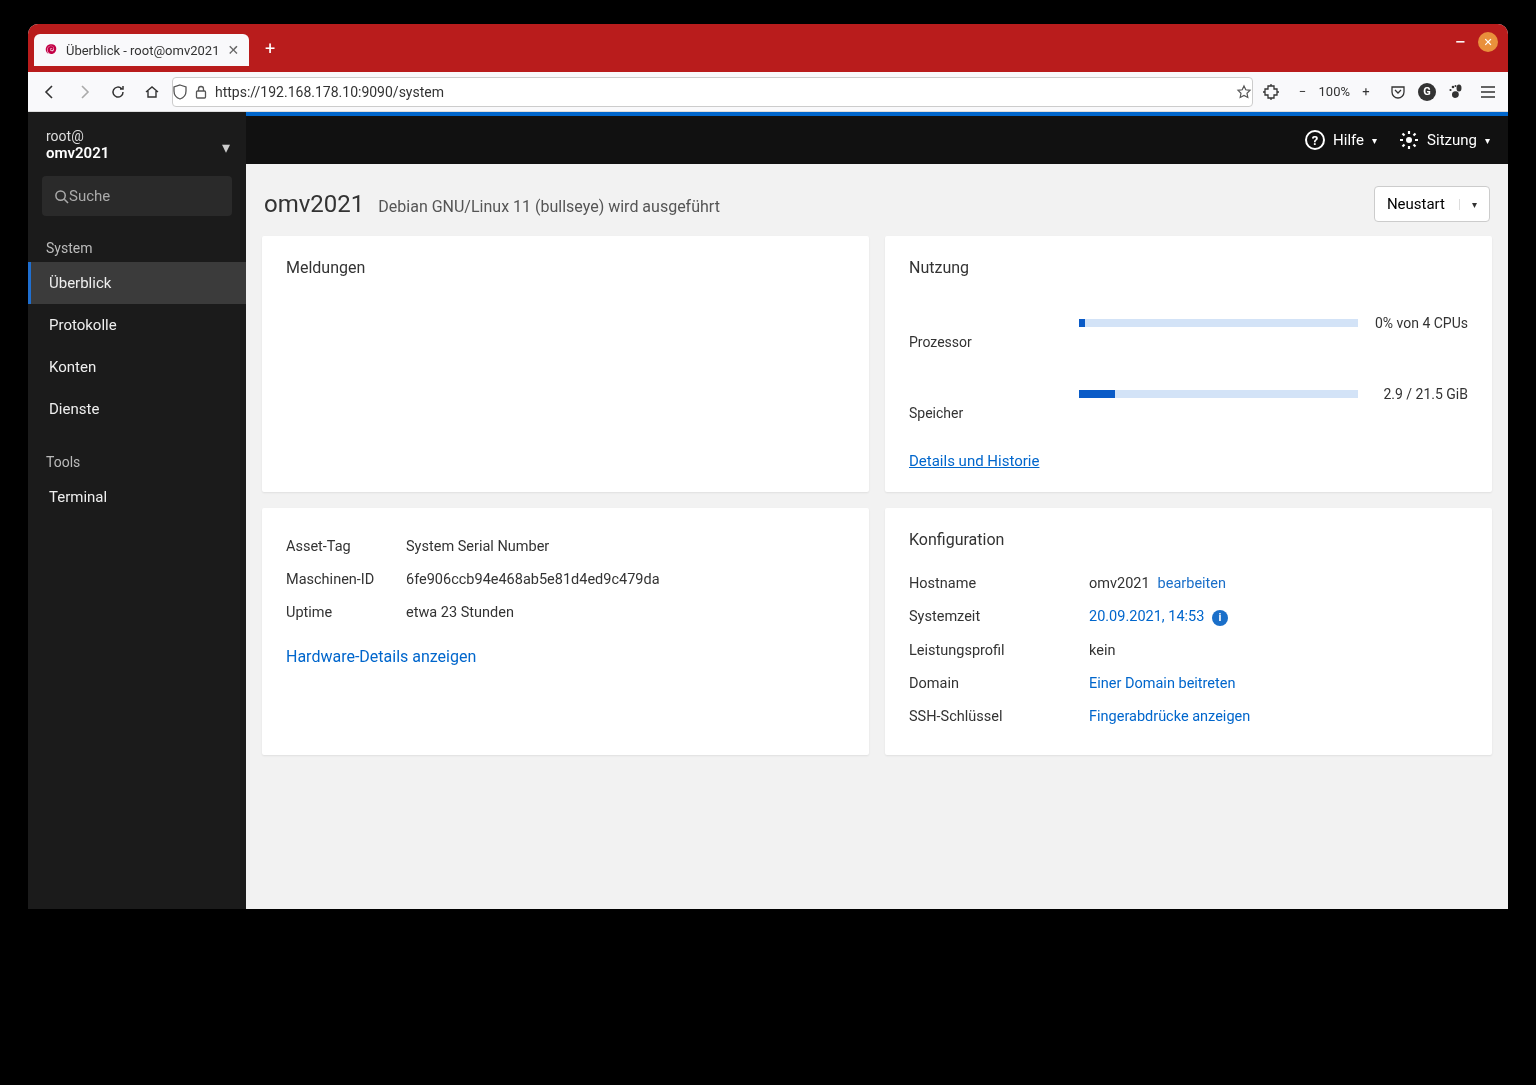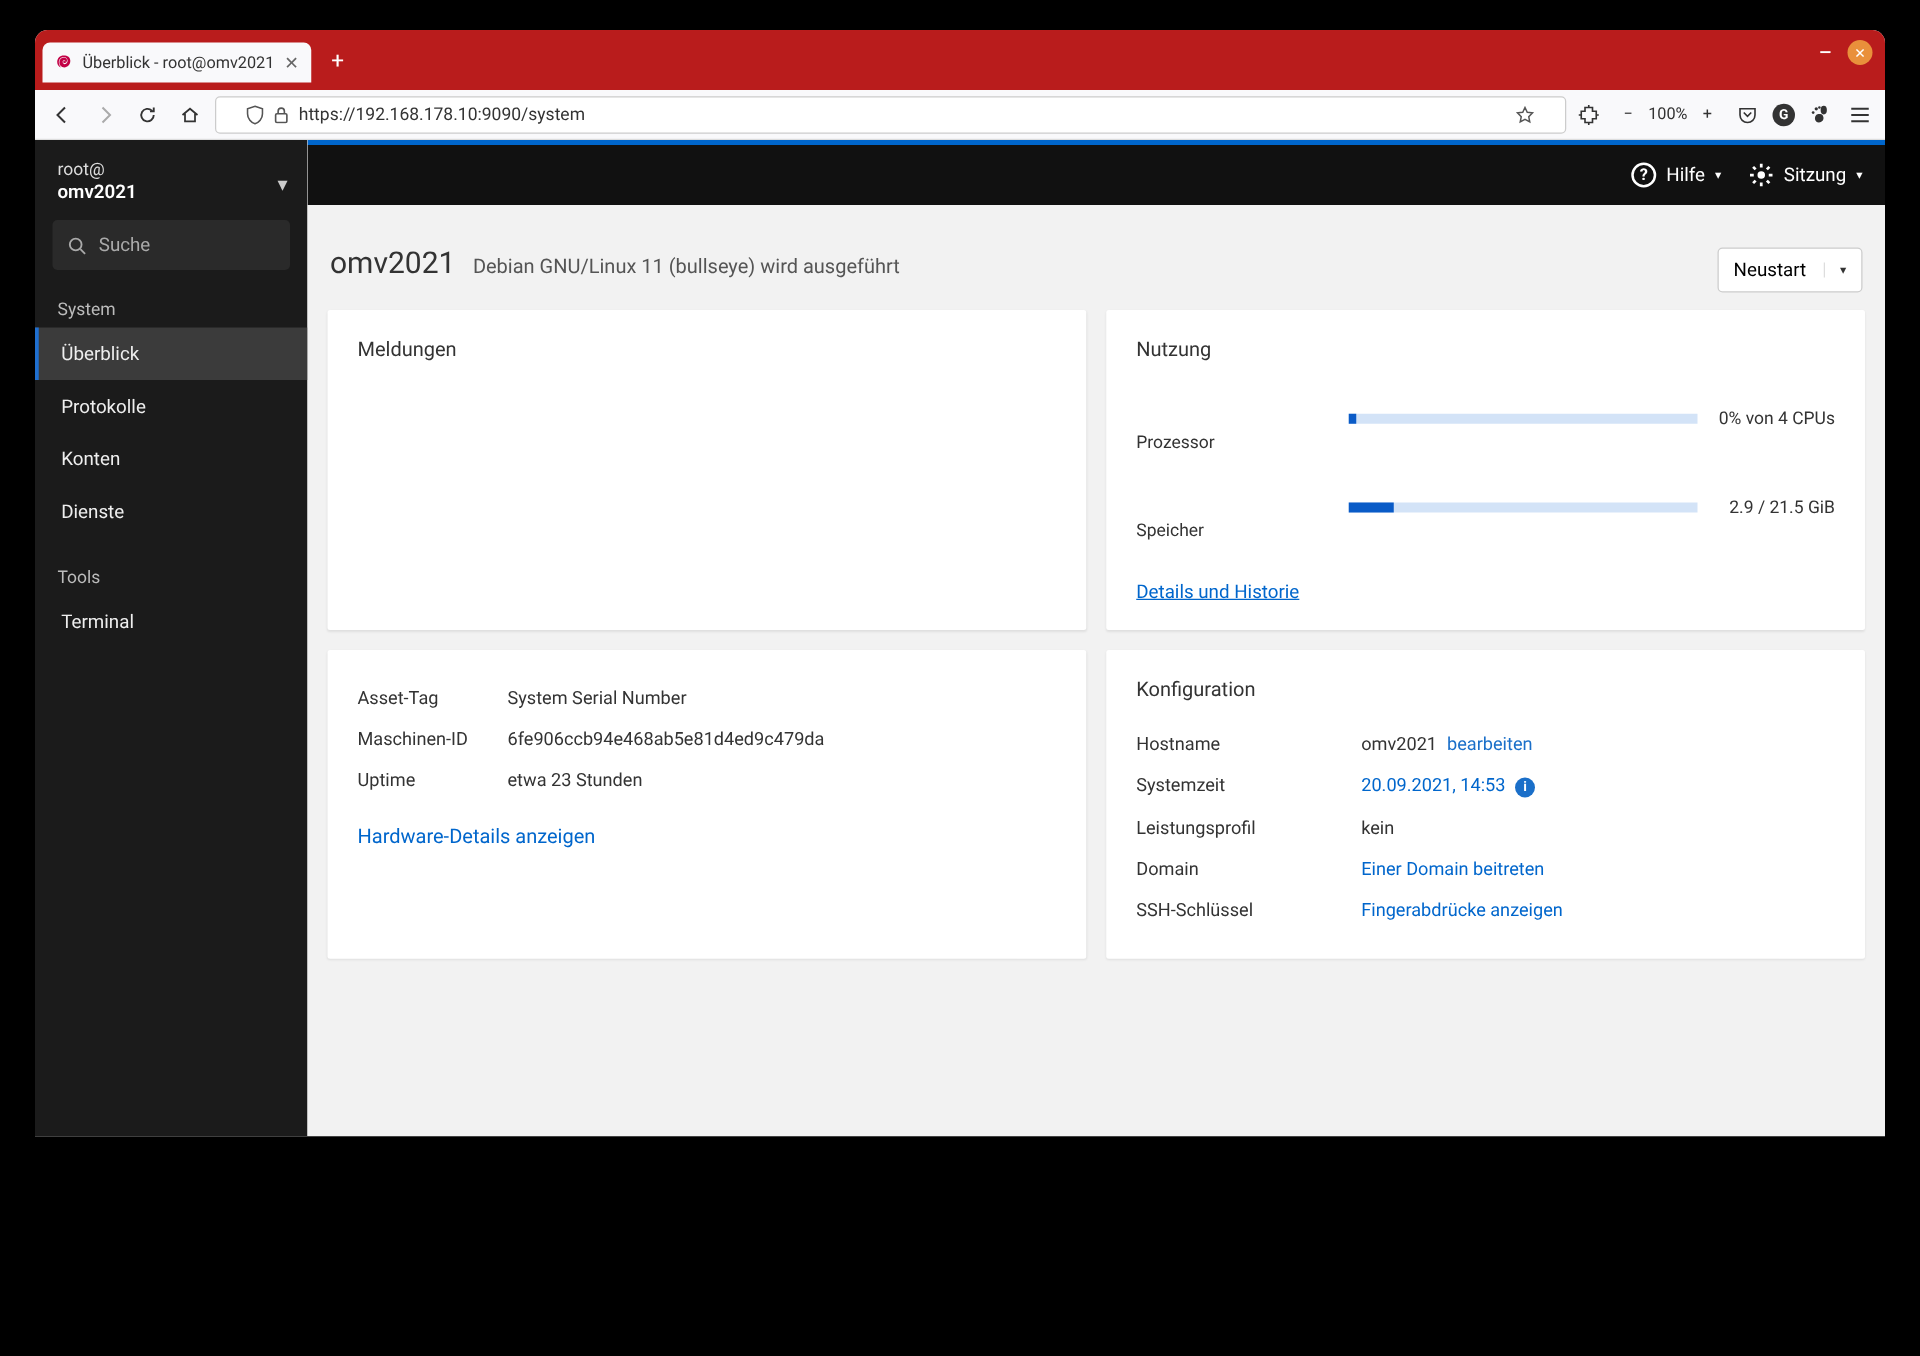--- a/index.html
+++ b/index.html
@@ -14,51 +14,51 @@
 .tab-swirl svg { width: 14px; height: 14px; }
 .tab-close { color: #666; font-size: 14px; cursor: pointer; }
 .newtab { width: 26px; height: 26px; display:flex; align-items:center; justify-content:center; color:#fff; margin-left:8px; font-size:18px; cursor:pointer; }
 .win-ctrl { position:absolute; right:10px; top:6px; display:flex; gap:12px; align-items:center; }
 .win-min { color:#fff; font-size:20px; cursor:pointer; }
 .win-close { width:20px; height:20px; border-radius:50%; background:#e9903b; display:flex; align-items:center; justify-content:center; color:#fff; font-size:11px; cursor:pointer; }
 
 .urlbar-row { background:#f9f9fb; height:40px; display:flex; align-items:center; padding:0 8px; gap:6px; border-bottom:1px solid #ddd; }
 .nav-btn { width:28px; height:28px; display:flex; align-items:center; justify-content:center; color:#333; cursor:pointer; font-size:15px; border-radius:4px; }
 .nav-btn.disabled { color:#aaa; }
-.urlbar { flex:1; height:30px; border:1px solid #ccc; border-radius:4px; background:#fff; display:flex; align-items:center; padding:0 24px; gap:8px; font-size:14px; color:#333;text-align:center; }
+.urlbar { flex:1; height:30px; border:1px solid #ccc; border-radius:4px; background:#fff; display:flex; align-items:center; padding:0 0; gap:8px; font-size:14px; color:#333;text-align:center; }
 .urlbar .shield { color:#555; }
 .urlbar .lock { color:#555; }
 .right-icons { display:flex; align-items:center; gap:8px; }
 .zoom-box { display:flex; align-items:center; gap:4px; font-size:13px; color:#333; }
 .icon-sm { width:24px; height:24px; display:flex; align-items:center; justify-content:center; cursor:pointer; color:#333; }
 .g-badge { width:18px; height:18px; border-radius:50%; background:#333; color:#fff; font-size:11px; display:flex; align-items:center; justify-content:center; font-weight:bold; }
 
 .app { flex:1; display:flex; overflow:hidden; }
 .sidebar { width:218px; background:#1b1b1b; color:#fff; display:flex; flex-direction:column; }
 .host-block { padding:16px 18px 10px; position:relative; cursor:pointer; }
 .host-user { font-size:14px; color:#ddd; }
 .host-name { font-size:15px; font-weight:600; }
 .host-caret { position:absolute; right:16px; top:26px; color:#ccc; }
-.search-box { margin:4px 14px 14px; background:#2a2a2a; border-radius:4px; height:40px; display:flex; align-items:center; padding:0 12px; gap:10px; color:#aaa; font-size:15px; }
+.search-box { margin:4px 14px 14px; background:#2a2a2a; border-radius:4px; height:40px; display:flex; align-items:center; padding:0 12px; color:#aaa; font-size:15px; }
 .sec-label { padding:10px 18px 6px; font-size:14px; color:#bbb; }
 .nav-item { padding:12px 18px; font-size:15px; color:#eee; cursor:pointer; border-left:3px solid transparent; }
 .nav-item.active { background:#3b3b3b; border-left:3px solid #1f6fd0; }
 
 .main { flex:1; background:#f2f2f2; overflow:auto; display:flex; flex-direction:column; }
 .topbar-blue { height:4px; background:#0066cc; }
 .topbar { background:#111; height:48px; display:flex; align-items:center; justify-content:flex-end; padding:0 18px; gap:22px; color:#fff; }
 .top-btn { display:flex; align-items:center; gap:8px; cursor:pointer; font-size:15px; }
 .top-btn .caret { font-size:10px; }
 .help-circle { width:20px; height:20px; border:2.5px solid #fff; border-radius:50%; display:flex; align-items:center; justify-content:center; font-size:13px; font-weight:bold; }
 
 .page-head { padding:22px 18px 14px; display:flex; align-items:center; justify-content:space-between; }
 .page-head-left { display:flex; align-items:baseline; gap:14px; }
 .page-title { font-size:24px; font-weight:400; color:#333; }
 .page-sub { font-size:16px; color:#555; }
-.restart-btn { background:#fff; border:1px solid #ccc; border-radius:4px; padding:8px 12px; display:flex; align-items:center; gap:14px; font-size:15px; cursor:pointer;margin-top:12px; }
+.restart-btn { background:#fff; border:1px solid #ccc; border-radius:4px; padding:8px 12px; display:flex; align-items:center; gap:14px; font-size:15px; cursor:pointer; }
 .restart-btn .caret { font-size:10px; color:#333; border-left:1px solid #ddd; padding-left:12px; }
 
 .cards { padding:0 16px 20px; display:grid; grid-template-columns: 1fr 1fr; gap:16px; }
 .card { background:#fff; border-radius:2px; padding:22px 24px; box-shadow:0 1px 2px rgba(0,0,0,0.08); }
 .card h2 { font-size:16px; font-weight:400; color:#333; margin-bottom:18px; }
 .meld-card { min-height:170px; }
 
 .usage-row { display:flex; align-items:center; margin-bottom:16px; font-size:14px; color:#333; }
 .usage-label { width:170px;margin-top:39px; }
 .usage-bar { flex:1; height:8px; background:#d3e3f7; position:relative; margin-right:14px; }

